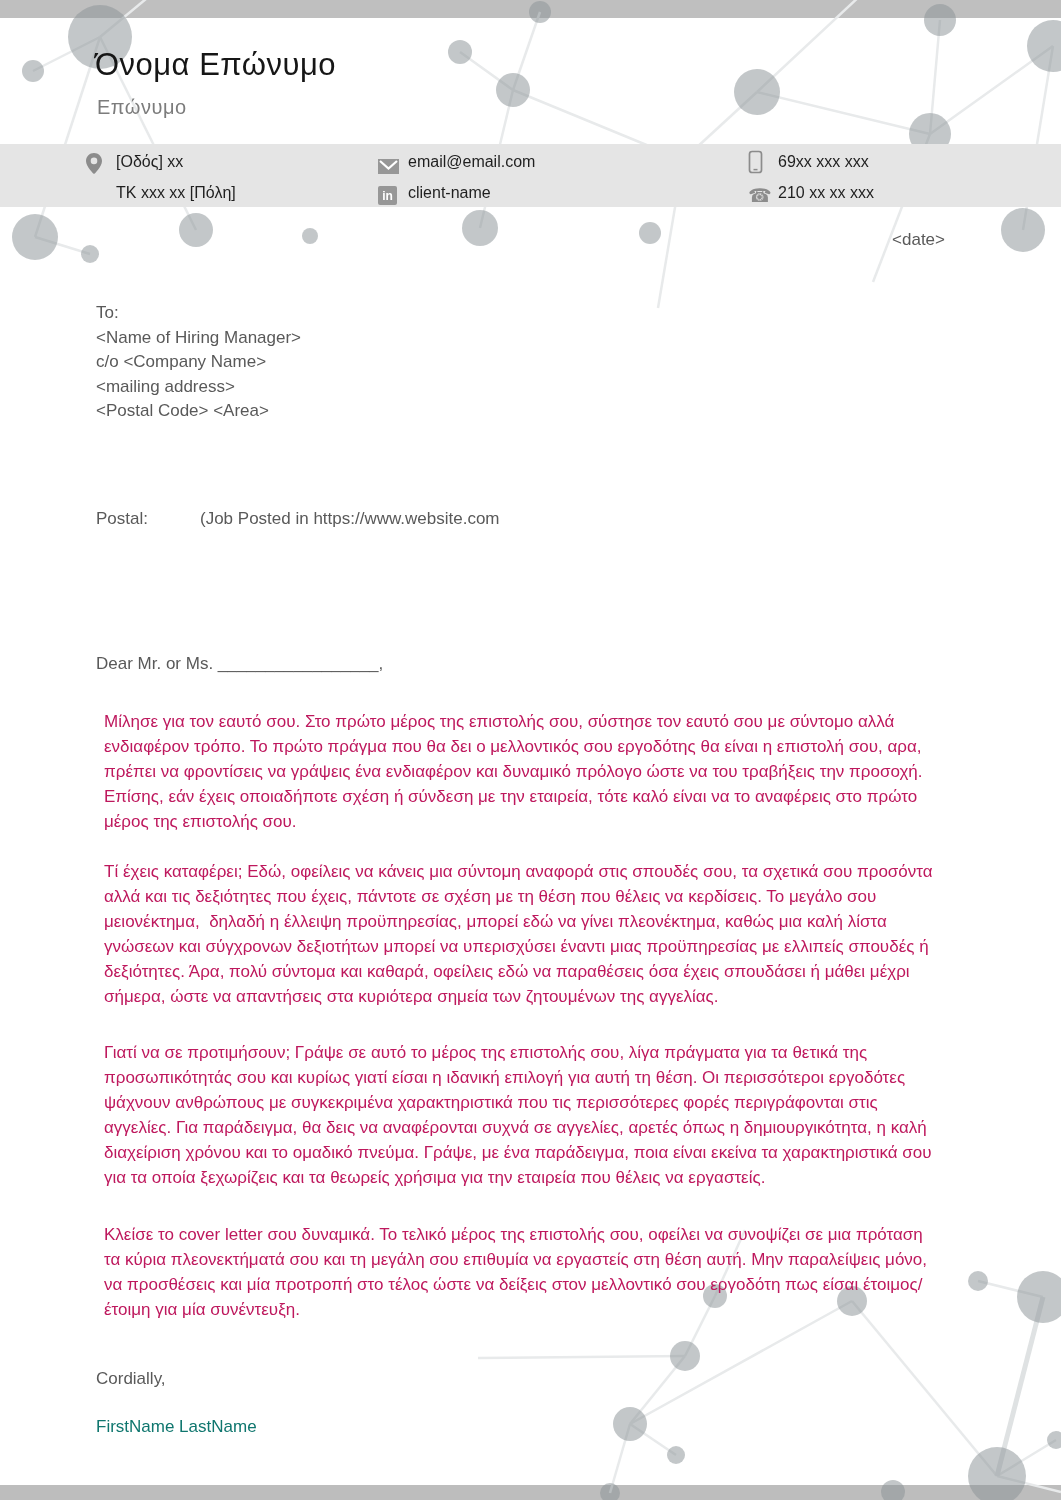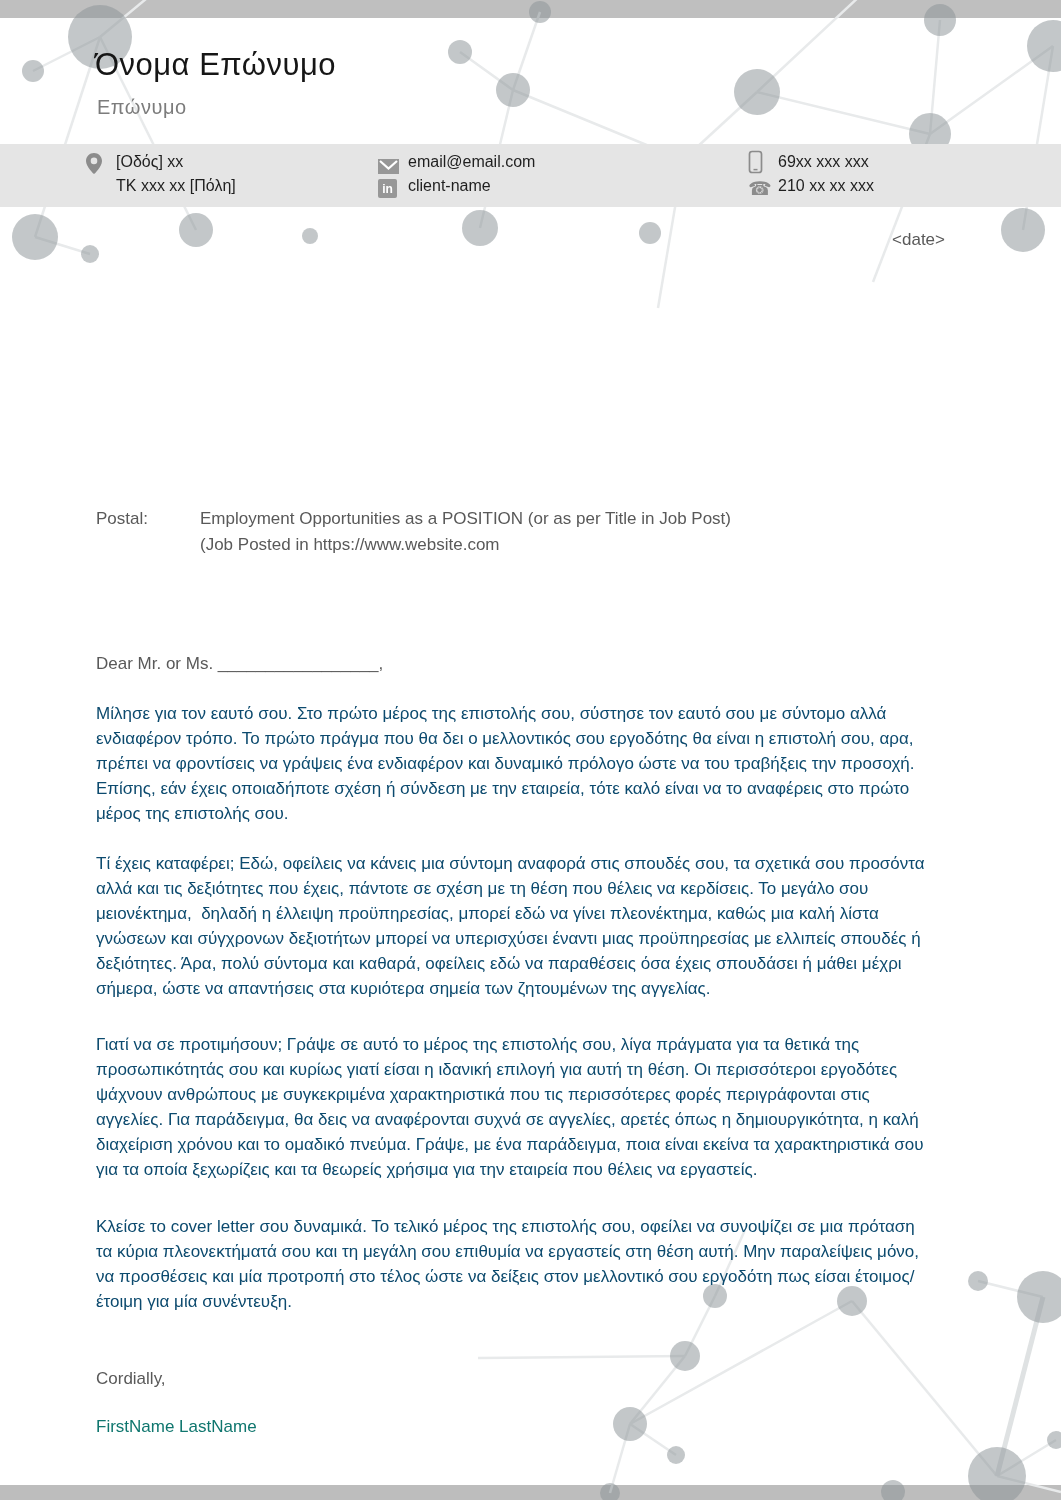--- a/index.html
+++ b/index.html
@@ -6,33 +6,33 @@
   .page{
     position:relative;width:1061px;height:1500px;overflow:hidden;background:#ffffff;
     font-family:"Liberation Sans","DejaVu Sans",sans-serif;
   }
   .top-bar{position:absolute;top:0;left:0;width:100%;height:18px;background:#bfbfbf;z-index:1;}
   .bottom-bar{position:absolute;top:1485px;left:0;width:100%;height:15px;background:#bdbdbd;z-index:1;}
   .deco{position:absolute;top:0;left:0;z-index:2;pointer-events:none;}
   .name{position:absolute;left:95px;top:47px;z-index:3;font-size:31px;color:#161616;letter-spacing:.5px;}
   .subtitle{position:absolute;left:97px;top:96px;z-index:3;font-size:20px;color:#7c7c7c;letter-spacing:.5px;}
   .contact-bar{position:absolute;top:144px;left:0;width:100%;height:63px;background:#e5e5e5;z-index:3;}
-  .ccol{position:absolute;top:6px;display:grid;grid-template-columns:30px auto;align-items:center;}
+  .ccol{position:absolute;top:6px;display:grid;grid-template-columns:30px auto;row-gap:7px;align-items:center;}
   .ccol.c1{left:86px;}
   .ccol.c2{left:378px;}
   .ccol.c3{left:748px;}
   .ctext{font-size:16px;color:#1f1f1f;white-space:nowrap;line-height:22px;}
   .icon-cell{display:flex;align-items:flex-end;justify-content:flex-start;height:24px;}
   .phone-glyph{font-family:"DejaVu Sans",sans-serif;font-size:19px;color:#8c8c8c;line-height:1;}
   .date{position:absolute;right:116px;top:230px;z-index:3;font-size:17px;color:#595959;}
   .to-block{position:absolute;left:96px;top:301px;z-index:3;font-size:17px;color:#595959;line-height:24.5px;}
   .subject{position:absolute;left:96px;top:506px;z-index:3;font-size:17px;color:#595959;line-height:26px;display:flex;}
   .subject-label{width:104px;flex:none;}
   .greeting{position:absolute;left:96px;top:654px;z-index:3;font-size:17px;color:#595959;}
-  .para{position:absolute;left:96px;width:838px;margin:0;z-index:3;font-size:17px;color:#0c4a6e;line-height:25px;white-space:pre-wrap;}
+  .para{position:absolute;left:96px;width:838px;margin:8px;z-index:3;font-size:17px;color:#be185d;line-height:25px;white-space:pre-wrap;}
   .p1{top:701px;} .p2{top:851px;} .p3{top:1032px;} .p4{top:1214px;}
   .closing{position:absolute;left:96px;top:1369px;z-index:3;font-size:17px;color:#595959;}
   .signature{position:absolute;left:96px;top:1417px;z-index:3;font-size:17px;color:#0f766e;}
 </style>
 </head>
 <body>
 
 <div class="page">
 
   <div class="top-bar"></div>
@@ -142,25 +142,31 @@
       <span class="ctext">69xx xxx xxx</span>
       <span class="icon-cell">
           <span class="phone-glyph">☎</span>
         </span>
       <span class="ctext">210 xx xx xxx</span>
     </div>
   </div>
 
   <div class="date">&lt;date&gt;</div>
 
+  <div class="to-block">
+    <div>To:</div>
+    <div>&lt;Name of Hiring Manager&gt;</div>
+    <div>c/o &lt;Company Name&gt;</div>
+    <div>&lt;mailing address&gt;</div>
+    <div>&lt;Postal Code&gt; &lt;Area&gt;</div>
+  </div>
 
   <div class="subject">
     <div class="subject-label">Postal:</div>
     <div class="subject-content">
-      <div>Employment Opportunities as a POSITION (or as per Title in Job Post)</div>
       <div>(Job Posted in https://www.website.com</div>
     </div>
   </div>
 
   <div class="greeting">Dear Mr. or Ms. _________________,</div>
 
   <p class="para p1">Μίλησε για τον εαυτό σου. Στο πρώτο μέρος της επιστολής σου, σύστησε τον εαυτό σου με σύντομο αλλά ενδιαφέρον τρόπο. Το πρώτο πράγμα που θα δει ο μελλοντικός σου εργοδότης θα είναι η επιστολή σου, αρα, πρέπει να φροντίσεις να γράψεις ένα ενδιαφέρον και δυναμικό πρόλογο ώστε να του τραβήξεις την προσοχή. Επίσης, εάν έχεις οποιαδήποτε σχέση ή σύνδεση με την εταιρεία, τότε καλό είναι να το αναφέρεις στο πρώτο μέρος της επιστολής σου.</p>
   <p class="para p2">Τί έχεις καταφέρει; Εδώ, οφείλεις να κάνεις μια σύντομη αναφορά στις σπουδές σου, τα σχετικά σου προσόντα αλλά και τις δεξιότητες που έχεις, πάντοτε σε σχέση με τη θέση που θέλεις να κερδίσεις. Το μεγάλο σου μειονέκτημα,  δηλαδή η έλλειψη προϋπηρεσίας, μπορεί εδώ να γίνει πλεονέκτημα, καθώς μια καλή λίστα γνώσεων και σύγχρονων δεξιοτήτων μπορεί να υπερισχύσει έναντι μιας προϋπηρεσίας με ελλιπείς σπουδές ή δεξιότητες. Άρα, πολύ σύντομα και καθαρά, οφείλεις εδώ να παραθέσεις όσα έχεις σπουδάσει ή μάθει μέχρι σήμερα, ώστε να απαντήσεις στα κυριότερα σημεία των ζητουμένων της αγγελίας.</p>
   <p class="para p3">Γιατί να σε προτιμήσουν; Γράψε σε αυτό το μέρος της επιστολής σου, λίγα πράγματα για τα θετικά της προσωπικότητάς σου και κυρίως γιατί είσαι η ιδανική επιλογή για αυτή τη θέση. Οι περισσότεροι εργοδότες ψάχνουν ανθρώπους με συγκεκριμένα χαρακτηριστικά που τις περισσότερες φορές περιγράφονται στις αγγελίες. Για παράδειγμα, θα δεις να αναφέρονται συχνά σε αγγελίες, αρετές όπως η δημιουργικότητα, η καλή διαχείριση χρόνου και το ομαδικό πνεύμα. Γράψε, με ένα παράδειγμα, ποια είναι εκείνα τα χαρακτηριστικά σου για τα οποία ξεχωρίζεις και τα θεωρείς χρήσιμα για την εταιρεία που θέλεις να εργαστείς.</p>
   <p class="para p4">Κλείσε το cover letter σου δυναμικά. Το τελικό μέρος της επιστολής σου, οφείλει να συνοψίζει σε μια πρόταση τα κύρια πλεονεκτήματά σου και τη μεγάλη σου επιθυμία να εργαστείς στη θέση αυτή. Μην παραλείψεις μόνο, να προσθέσεις και μία προτροπή στο τέλος ώστε να δείξεις στον μελλοντικό σου εργοδότη πως είσαι έτοιμος/έτοιμη για μία συνέντευξη.</p>

